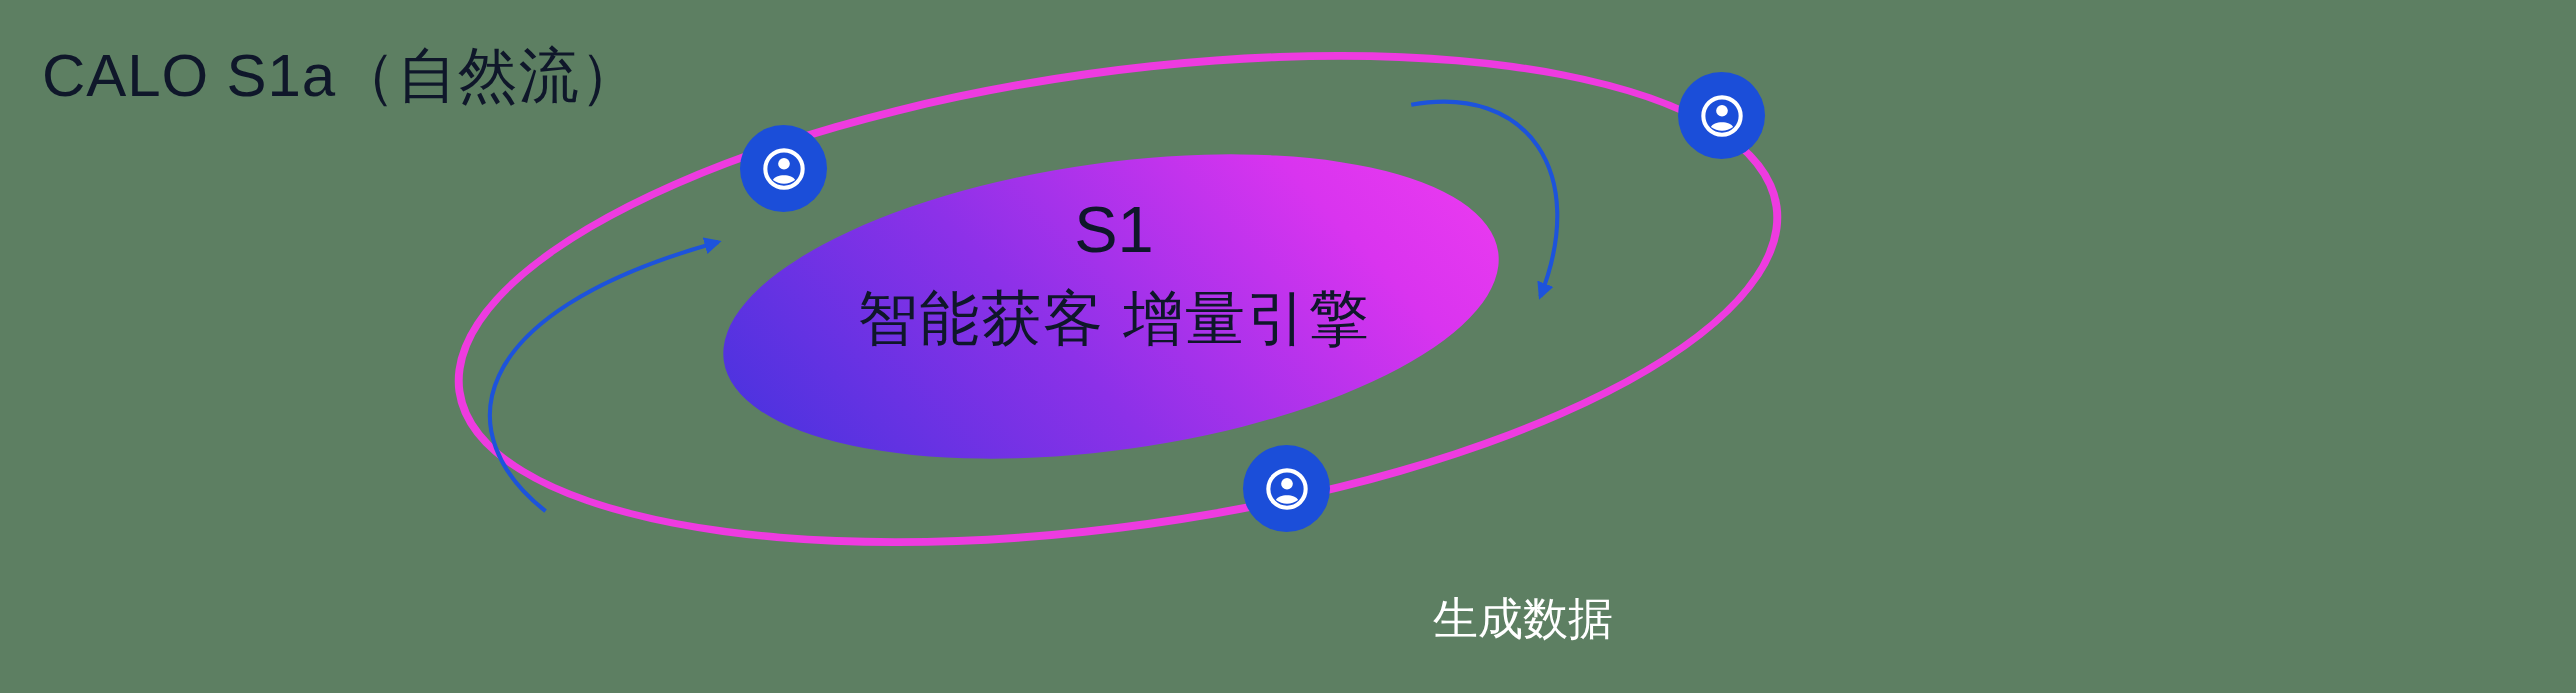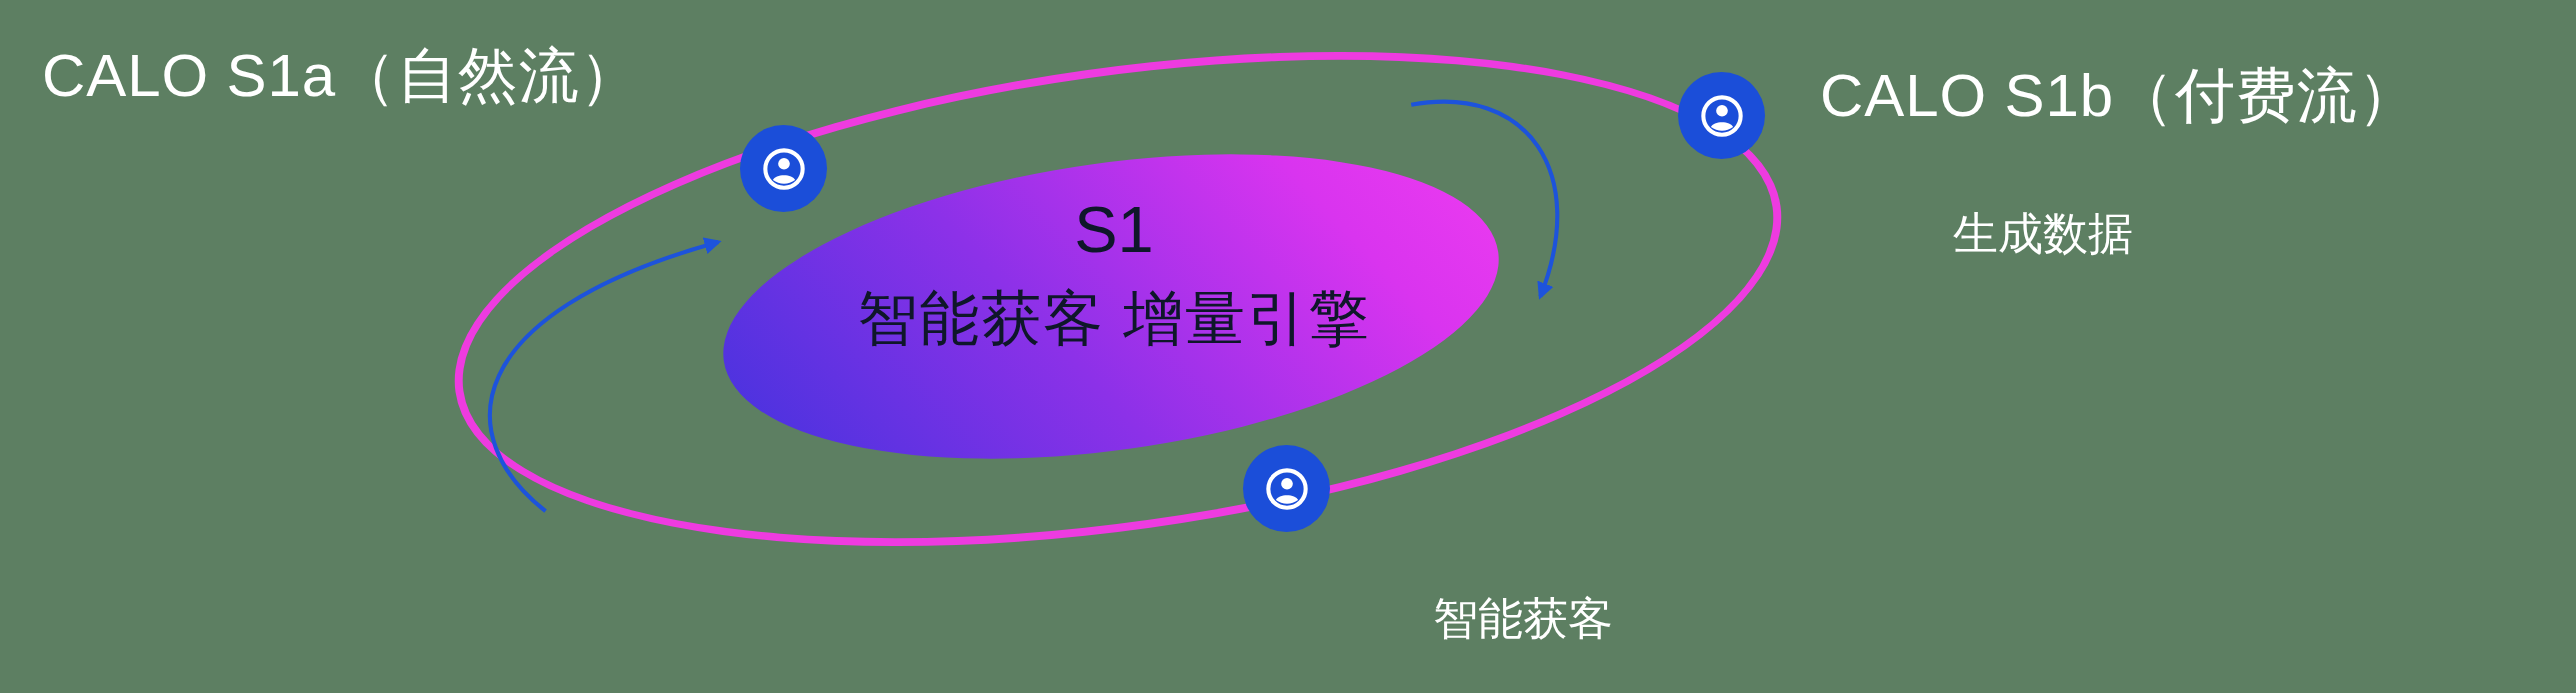--- a/index.html
+++ b/index.html
@@ -69,21 +69,21 @@
   }
   .node svg { width: 56px; height: 56px; display: block; }
   .node-a { left: 740px; top: 125px; }
   .node-b { left: 1678px; top: 72px; }
   .node-c { left: 1243px; top: 445px; }
 
   .big-label {
     position: absolute;
     font-size: 60px;
     font-weight: 500;
-    color: #ffffff;
+    color: #0f172a;
     white-space: nowrap;
     letter-spacing: 0.9px;
   }
   .sub-label {
     position: absolute;
     font-size: 45px;
     font-weight: 400;
     color: #ffffff;
     white-space: nowrap;
   }
@@ -143,19 +143,17 @@
       <svg viewBox="0 0 48 48" width="56" height="56" xmlns="http://www.w3.org/2000/svg">
         <circle cx="24" cy="24" r="16" fill="none" stroke="#ffffff" stroke-width="3.5"></circle>
         <circle cx="24" cy="19.5" r="5" fill="#ffffff"></circle>
         <path d="M14.5 33.5 c2 -5.5 17 -5.5 19 0 a16 16 0 0 1 -19 0 z" fill="#ffffff"></path>
       </svg>
     </span>
   </div>
 
   <div class="big-label label-a">CALO S1a（自然流）</div>
 
-  <div class="big-label label-b">CALO S1b（付费流）</div>
-  <div class="sub-label sub-b">生成数据</div>
 
-  <div class="sub-label sub-c">智能获客</div>
+  <div class="sub-label sub-c">生成数据</div>
 
 </div>
 
 
 </body></html>

